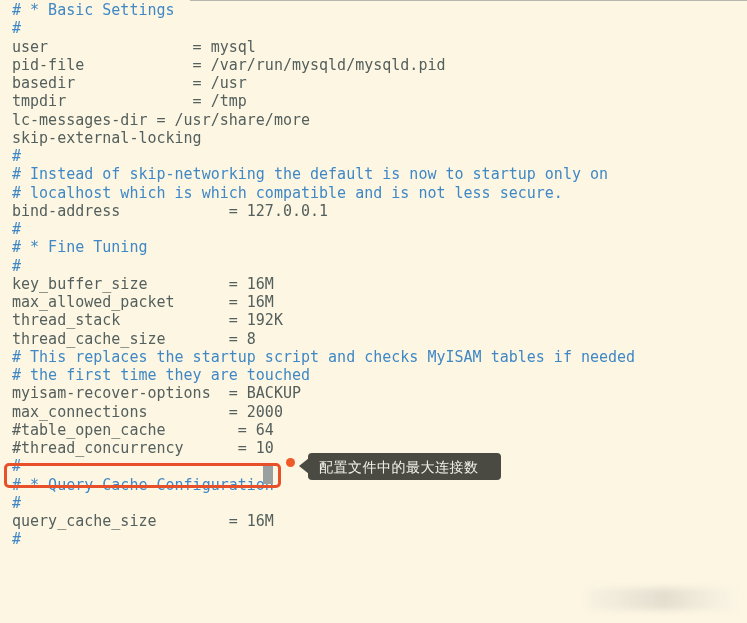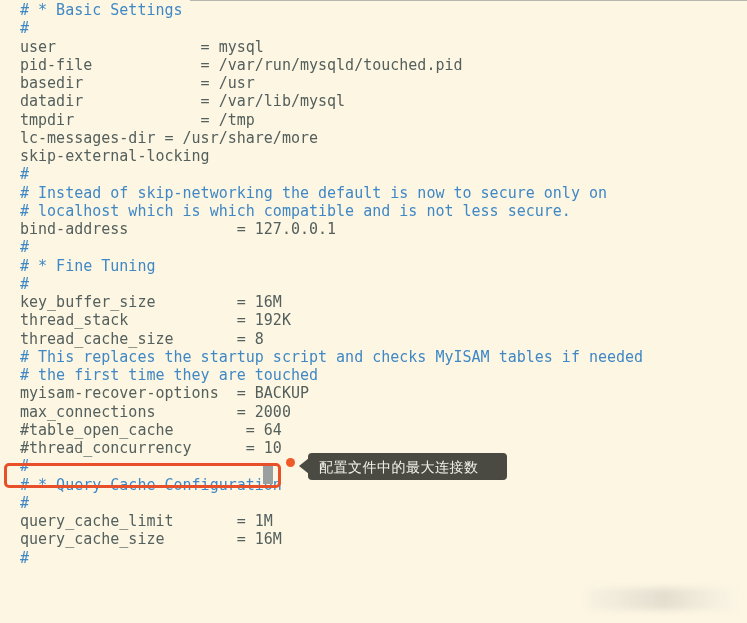--- a/index.html
+++ b/index.html
@@ -29,21 +29,21 @@
     margin: 0;
   }
   .line {
     position: relative;
     height: 18.25px;
     line-height: 18.25px;
     font-size: 15px;
     letter-spacing: 0px;
     white-space: pre;
     color: #54605d;
-    padding-left: 20px;
+    padding-left: 12px;
   }
   .line.cmt { color: #3f88c5; }
   .watermark {
     position: absolute;
     left: 588px; top: 588px;
     width: 148px; height: 22px;
     background: linear-gradient(90deg,
       rgba(246,240,224,0.75) 0%,
       rgba(233,229,214,0.85) 28%,
       rgba(224,220,205,0.9) 52%,
@@ -77,21 +77,21 @@
     background: #f05a28;
   }
   #tooltip {
     position: absolute;
     left: 308px; top: 453px;
     height: 27px;
     background: #4b4a42;
     border-radius: 4px;
     display: flex;
     align-items: center;
-    padding: 0 28px 0 11px;
+    padding: 0 22px 0 11px;
   }
   #tooltip-text {
     color: #f4f2ec;
     font-family: "DejaVu Sans", "Liberation Sans", sans-serif;
     font-size: 14px;
     letter-spacing: 0.5px;
     white-space: nowrap;
     line-height: 1;
   }
   #tooltip-arrow {
@@ -107,46 +107,45 @@
 <body>
 
 <div id="screen">
 
   <div id="top-rule"></div>
 
   <div id="code">
       <div class="line cmt"># * Basic Settings</div>
       <div class="line cmt">#</div>
       <div class="line">user                = mysql</div>
-      <div class="line">pid-file            = /var/run/mysqld/touched.pid</div>
+      <div class="line">pid-file            = /var/run/mysqld/mysqld.pid</div>
       <div class="line">basedir             = /usr</div>
-      <div class="line">datadir             = /var/lib/mysql</div>
       <div class="line">tmpdir              = /tmp</div>
       <div class="line">lc-messages-dir = /usr/share/more</div>
       <div class="line">skip-external-locking</div>
       <div class="line cmt">#</div>
-      <div class="line cmt"># Instead of skip-networking the default is now to secure only on</div>
+      <div class="line cmt"># Instead of skip-networking the default is now to startup only on</div>
       <div class="line cmt"># localhost which is which compatible and is not less secure.</div>
       <div class="line">bind-address            = 127.0.0.1</div>
       <div class="line cmt">#</div>
       <div class="line cmt"># * Fine Tuning</div>
       <div class="line cmt">#</div>
       <div class="line">key_buffer_size         = 16M</div>
+      <div class="line">max_allowed_packet      = 16M</div>
       <div class="line">thread_stack            = 192K</div>
       <div class="line">thread_cache_size       = 8</div>
       <div class="line cmt"># This replaces the startup script and checks MyISAM tables if needed</div>
       <div class="line cmt"># the first time they are touched</div>
       <div class="line">myisam-recover-options  = BACKUP</div>
       <div class="line">max_connections         = 2000</div>
       <div class="line">#table_open_cache        = 64</div>
       <div class="line">#thread_concurrency      = 10</div>
       <div class="line cmt">#</div>
       <div class="line cmt"># * Query Cache Configuration</div>
       <div class="line cmt">#</div>
-      <div class="line">query_cache_limit       = 1M</div>
       <div class="line">query_cache_size        = 16M</div>
       <div class="line cmt">#</div>
     </div>
 
   <div class="watermark"></div>
 
   <div id="hl-box"></div>
   <div id="cursor-block"></div>
   <div id="hl-dot"></div>
   <div id="tooltip-arrow"></div>

